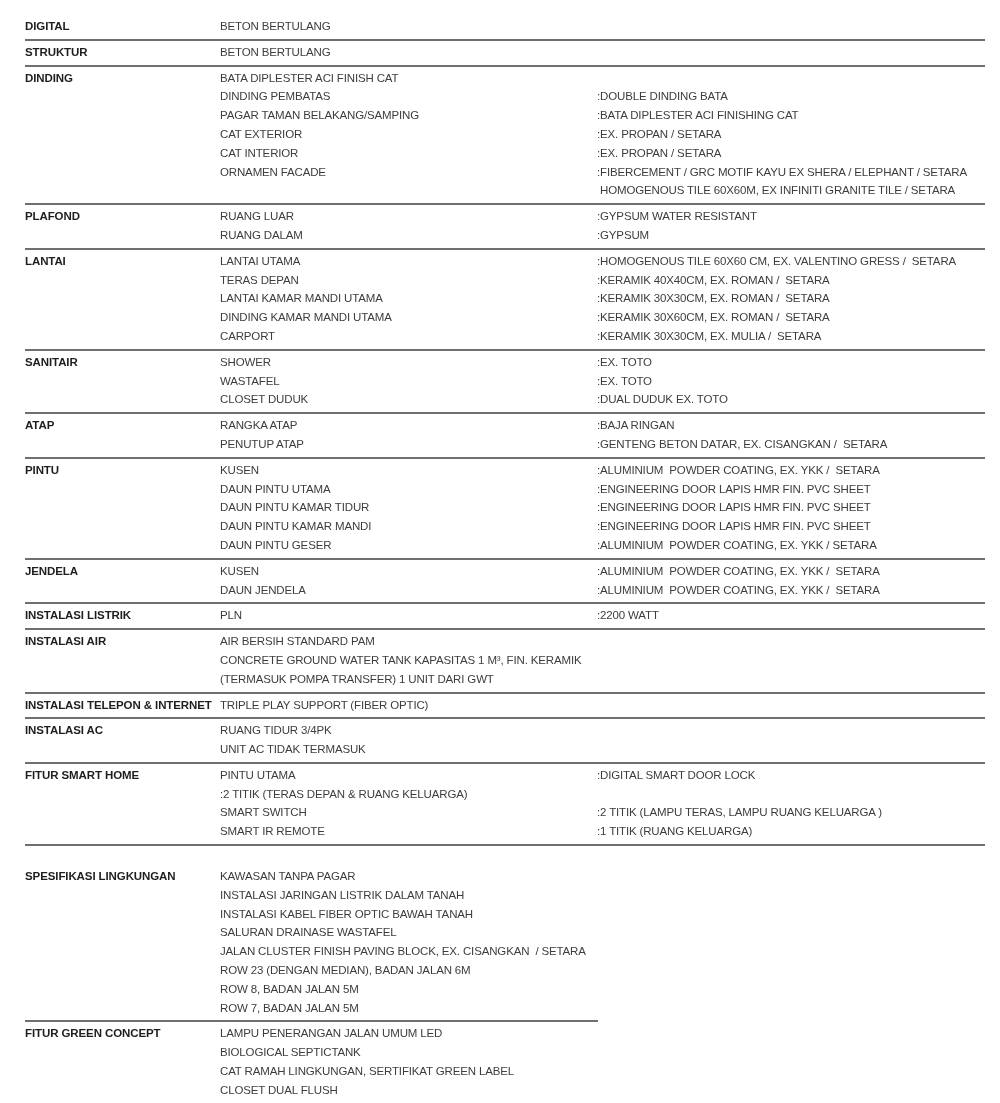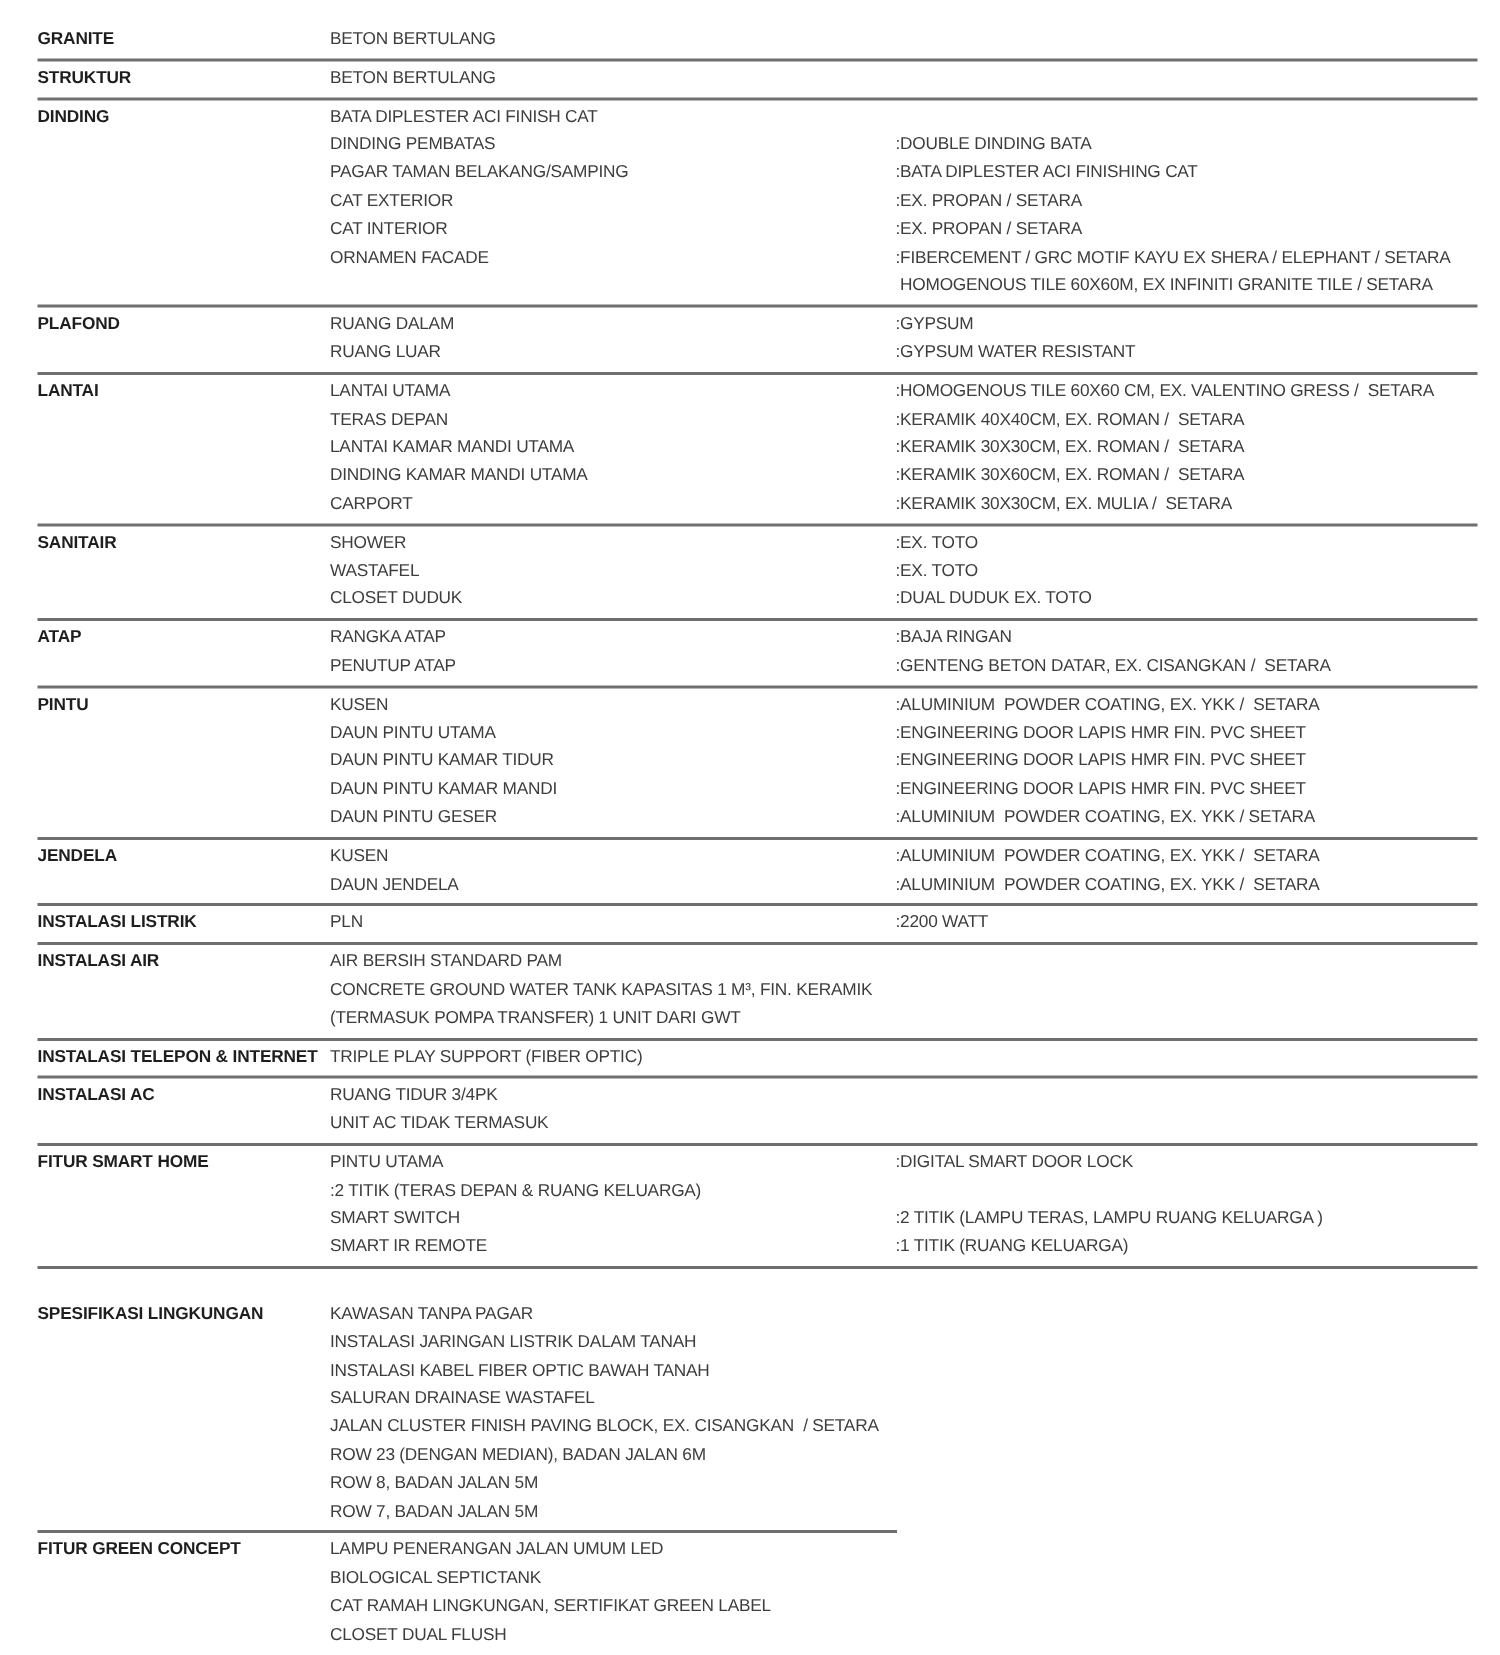--- a/index.html
+++ b/index.html
@@ -63,21 +63,21 @@
   .divider.short {
     width: 573px;
   }
 </style>
 </head>
 <body>
 
 <main class="page">
   <div id="sections-root">
       <section class="section">
-    <div class="cat">GRANITE</div>
+    <div class="cat">DIGITAL</div>
     <div class="rows">
           <div class="row">
     <div class="item">BETON BERTULANG</div>
     <div class="value"></div>
   </div>
         </div>
   </section>
       <div class="divider full"></div>
       <section class="section">
     <div class="cat">STRUKTUR</div>
@@ -120,26 +120,26 @@
     <div class="item"></div>
     <div class="value"> HOMOGENOUS TILE 60X60M, EX INFINITI GRANITE TILE / SETARA</div>
   </div>
         </div>
   </section>
       <div class="divider full"></div>
       <section class="section">
     <div class="cat">PLAFOND</div>
     <div class="rows">
           <div class="row">
+    <div class="item">RUANG LUAR</div>
+    <div class="value">:GYPSUM WATER RESISTANT</div>
+  </div>
+          <div class="row">
     <div class="item">RUANG DALAM</div>
     <div class="value">:GYPSUM</div>
-  </div>
-          <div class="row">
-    <div class="item">RUANG LUAR</div>
-    <div class="value">:GYPSUM WATER RESISTANT</div>
   </div>
         </div>
   </section>
       <div class="divider full"></div>
       <section class="section">
     <div class="cat">LANTAI</div>
     <div class="rows">
           <div class="row">
     <div class="item">LANTAI UTAMA</div>
     <div class="value">:HOMOGENOUS TILE 60X60 CM, EX. VALENTINO GRESS /  SETARA</div>

